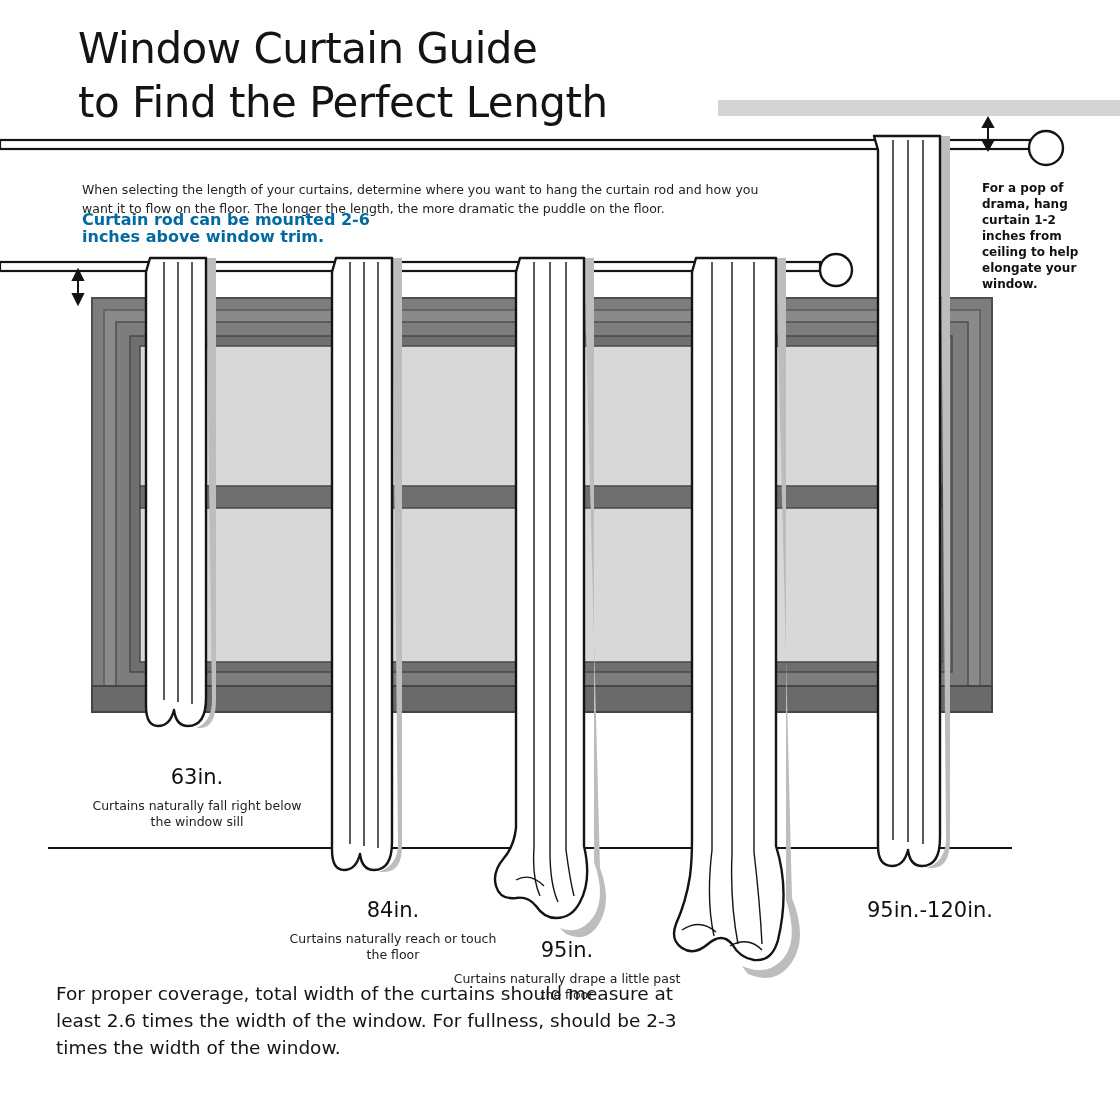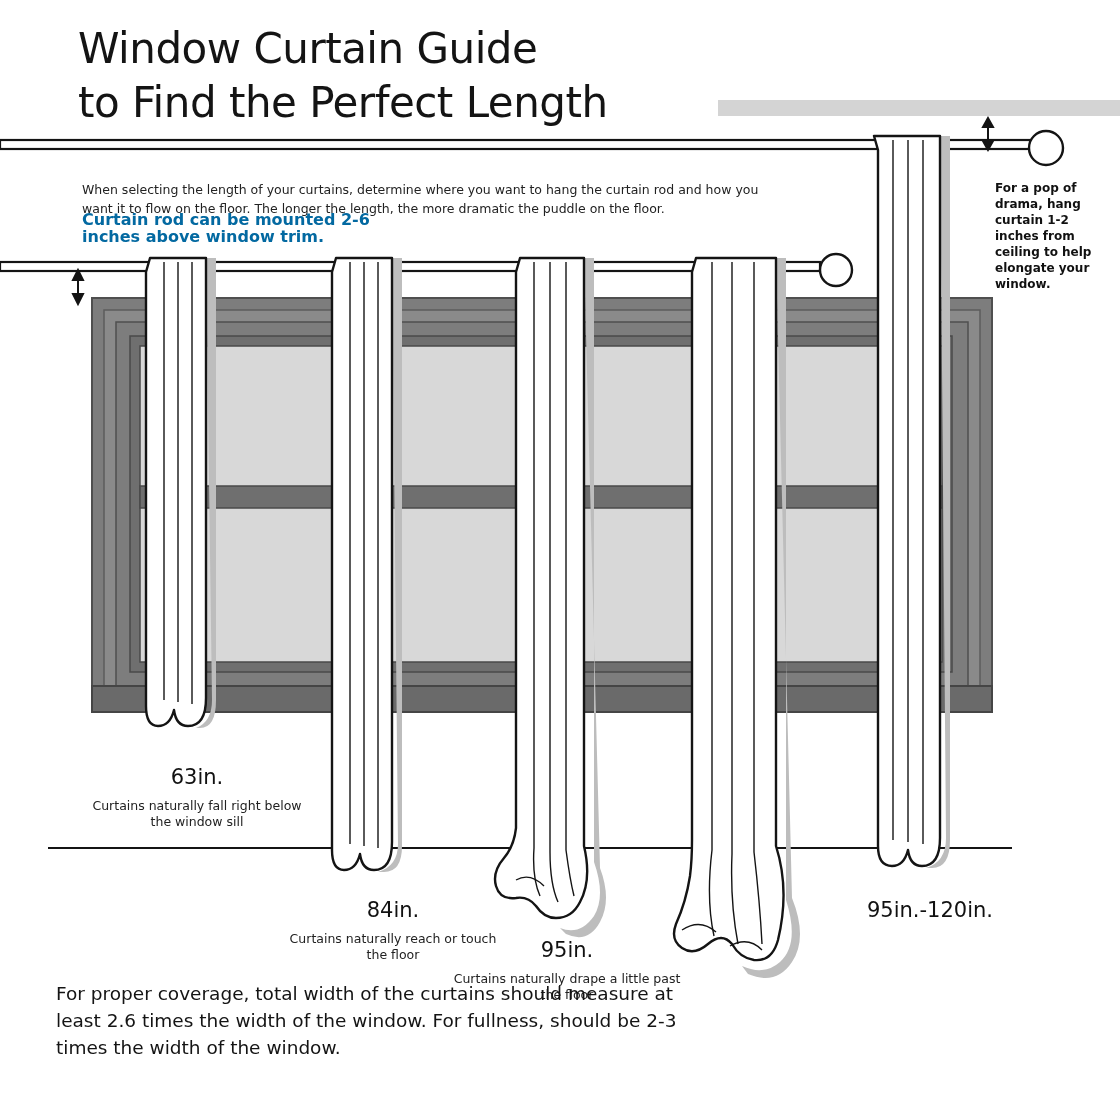--- a/index.html
+++ b/index.html
@@ -55,21 +55,20 @@
     color: #0369a1;
   }
   .drama-note {
     left: 982px;
     top: 180px;
     width: 115px;
     font-size: 12px;
     line-height: 16px;
     font-weight: bold;
     color: #111;
-    margin-left: 13px;
   }
 
   
   .coverage {
     left: 56px;
     top: 980px;
     width: 640px;
     font-size: 18.5px;
     line-height: 27px;
     color: #141414;

